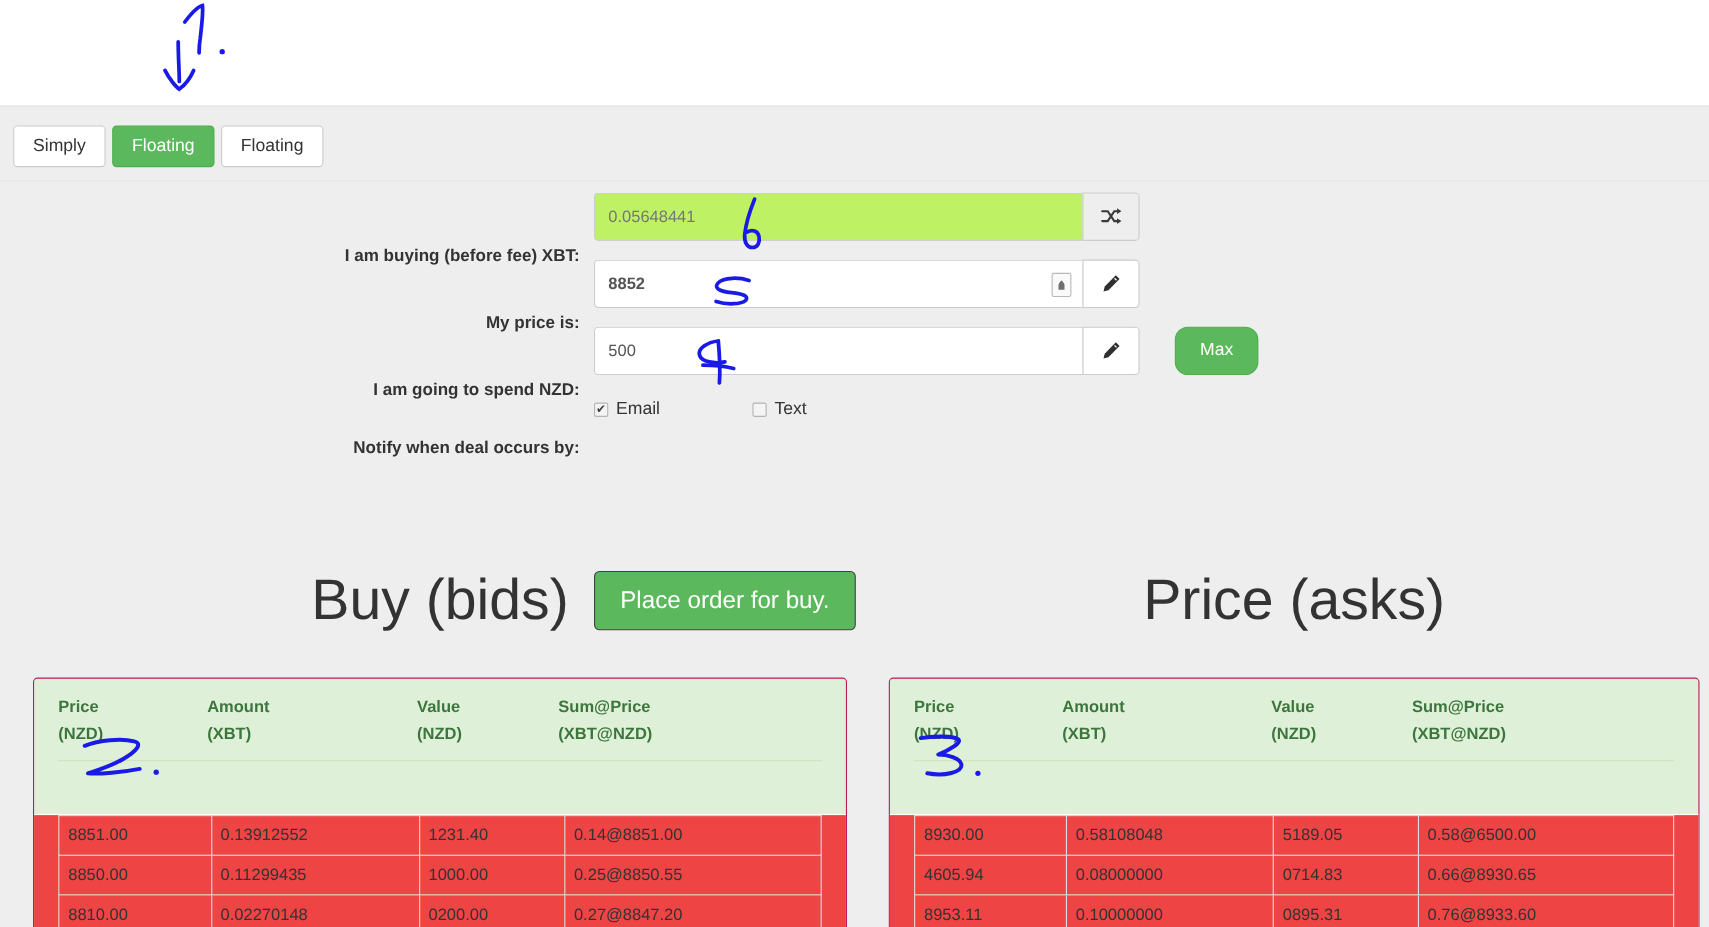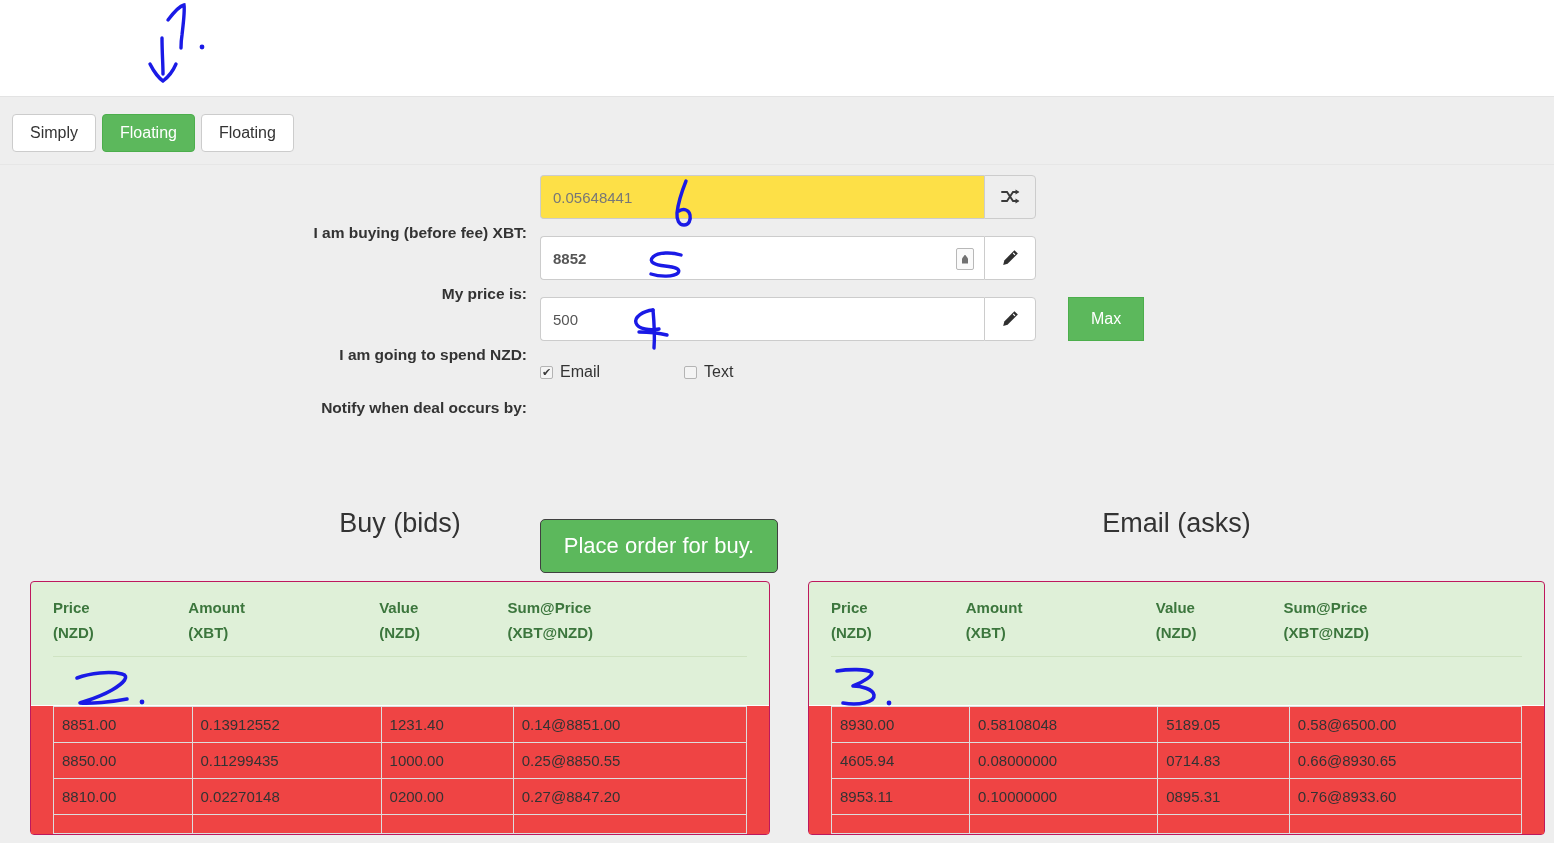--- a/index.html
+++ b/index.html
@@ -110,21 +110,21 @@
     border-right: none;
     border-radius: 4px 0 0 4px;
     background: #ffffff;
     padding: 0 12px;
     font-family: "Liberation Sans", sans-serif;
     font-size: 15px;
     color: #555555;
     outline: none;
   }
   .form-control.disabled {
-    background: #fde047;
+    background: #bef264;
     color: #777777;
   }
   .form-control.has-spinner {
     padding-right: 34px;
     font-weight: bold;
   }
   .input-addon {
     width: 52px;
     height: 44px;
     box-sizing: border-box;
@@ -163,21 +163,21 @@
     clip-path: polygon(50% 0%, 100% 45%, 100% 100%, 0% 100%, 0% 45%);
   }
 
   #max-button {
     position: absolute;
     left: 1068px;
     top: 0;
     height: 44px;
     padding: 0 22px;
     border: 1px solid #4cae4c;
-    border-radius: 0;
+    border-radius: 12px;
     background: #5cb85c;
     color: #ffffff;
     font-family: "Liberation Sans", sans-serif;
     font-size: 16px;
     cursor: pointer;
   }
 
   
   #notify-row {
     position: relative;
@@ -240,25 +240,25 @@
     width: 1554px;
   }
   .book-col {
     position: absolute;
     top: 0;
   }
   #book-col-buy  { left: 30px;  width: 740px; }
   #book-col-sell { left: 808px; width: 737px; }
 
   .book-heading {
-    font-size: 27px;
+    font-size: 52px;
     font-weight: normal;
     color: #333333;
     text-align: center;
-    margin: 2px;
+    margin: 12px;
     line-height: 1;
     padding-top: 6px;
   }
 
   .panel {
     margin-top: 44px;
     background: #dff0d8;
     border: 1px solid #be185d;
     border-radius: 4px;
     position: relative;
@@ -450,21 +450,21 @@
                   <td class="c2"></td>
                   <td class="c3"></td>
                 </tr>
               </tbody>
           </table>
         </div>
       </div>
     </div>
 
     <div class="book-col" id="book-col-sell">
-      <h2 class="book-heading">Email (asks)</h2>
+      <h2 class="book-heading">Price (asks)</h2>
       <div class="panel">
         <div class="panel-head">
           <div class="col c0">
             <div>Price</div>
             <div>(NZD)</div>
           </div>
           <div class="col c1">
             <div>Amount</div>
             <div>(XBT)</div>
           </div>

